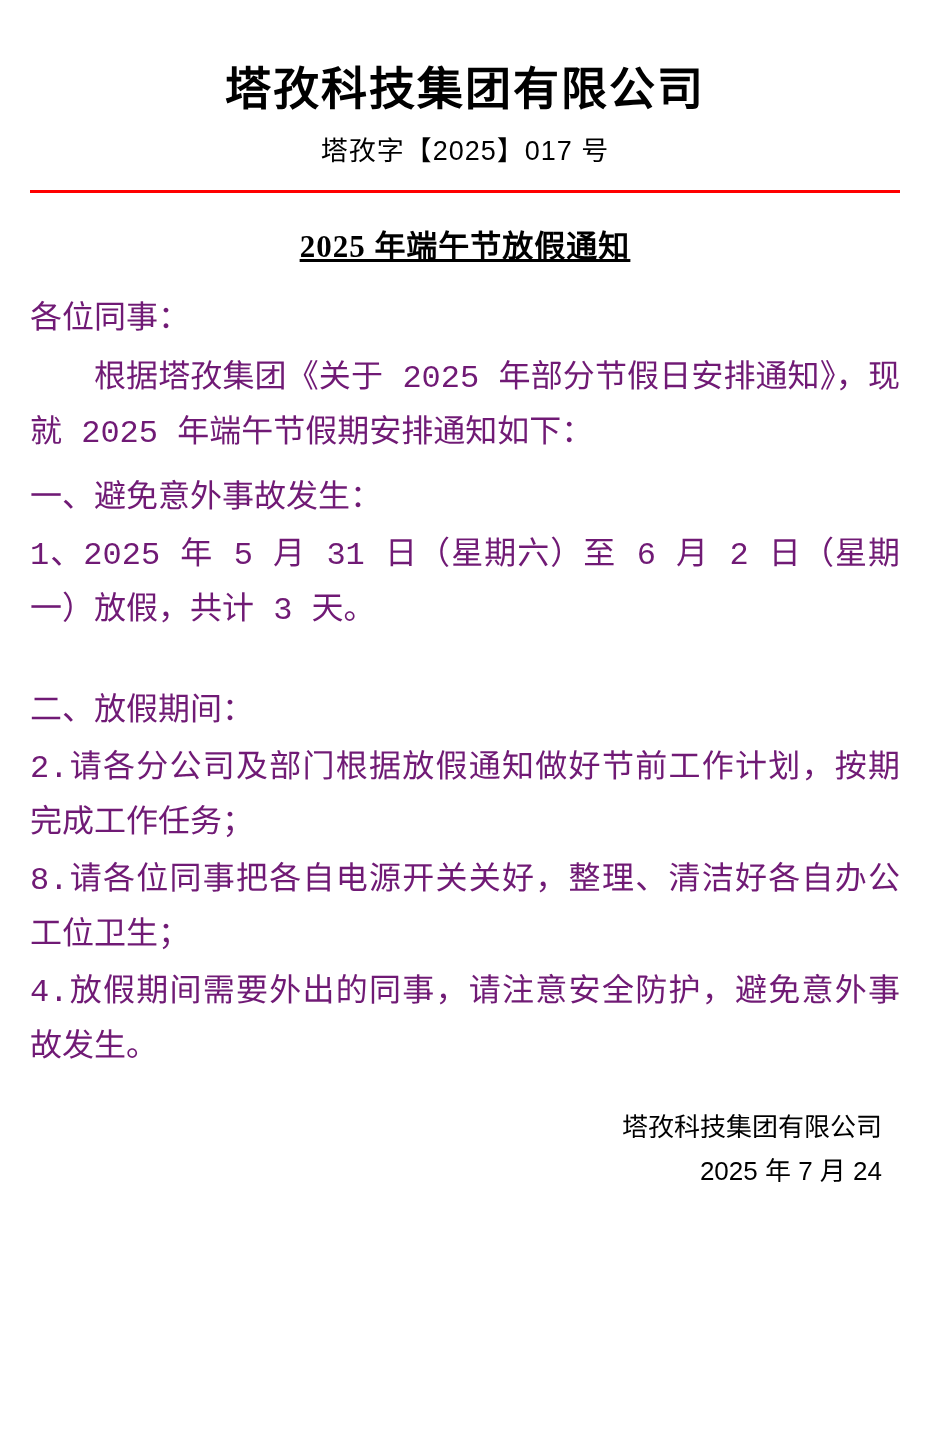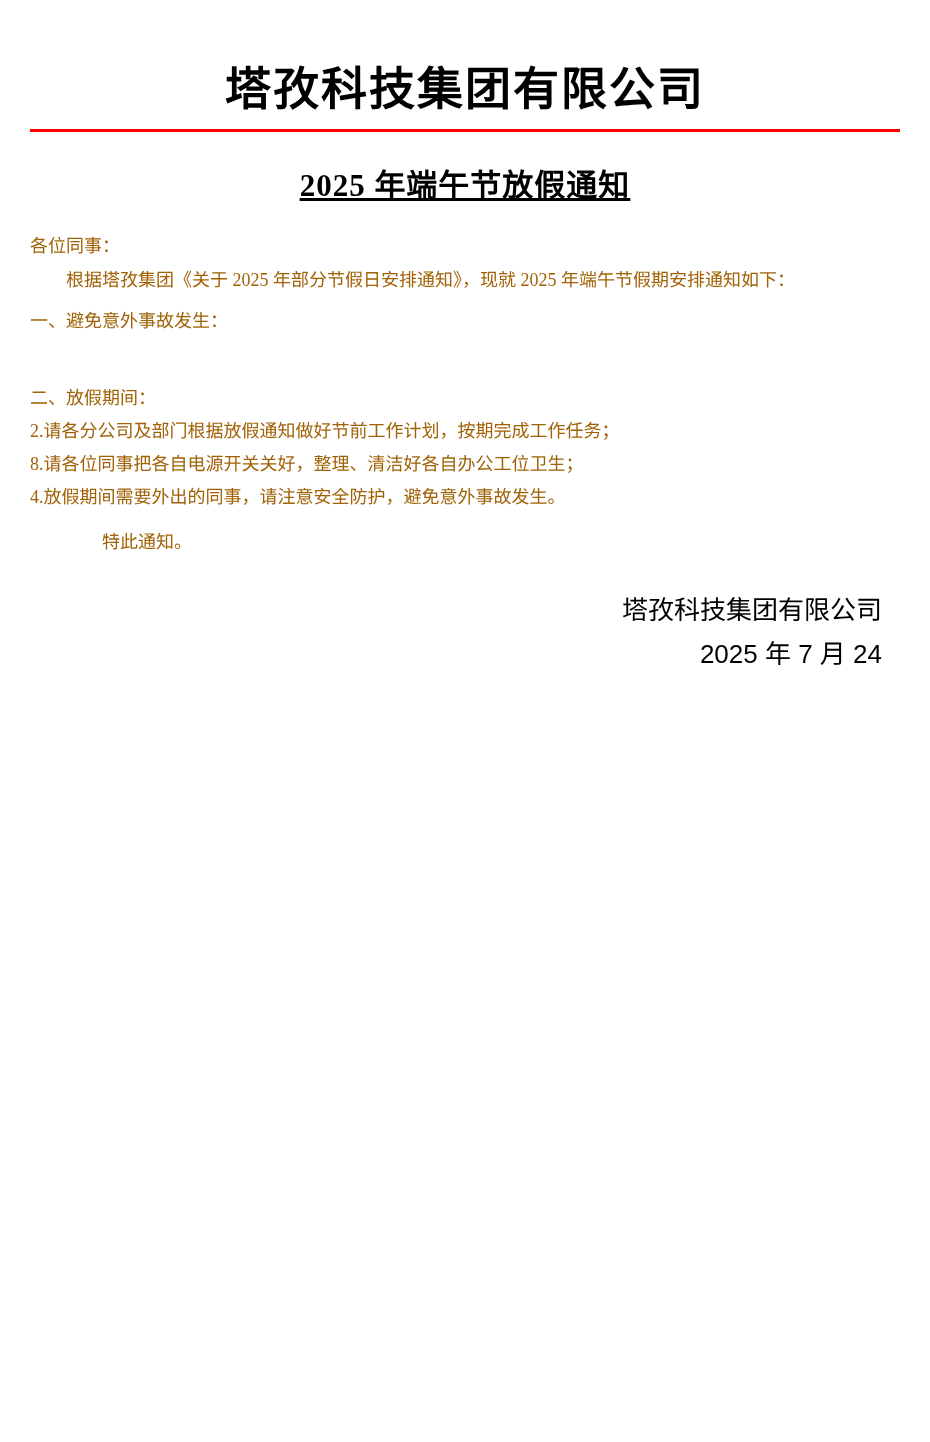--- a/index.html
+++ b/index.html
@@ -48,24 +48,24 @@
   .doc-title {
     text-align: center;
     font-family: "Liberation Serif", "DejaVu Serif", serif;
     font-size: 31px;
     font-weight: 700;
     letter-spacing: 1px;
     margin: 6px 0 26px 0;
     text-decoration: underline;
   }
   .body-text {
-    font-family: Liberation Serif, serif;
-    font-size: 18px;
+    font-family: Liberation Mono, monospace;
+    font-size: 32px;
     line-height: 1.72;
-    color: #a16207;
+    color: #701a75;
   }
   .salutation {
     margin: 0 0 4px 0;
   }
   .para {
     margin: 0 0 2px 0;
     text-align: justify;
   }
   .para.indent {
     text-indent: 2em;
@@ -91,44 +91,45 @@
     padding-right: 18px;
   }
 </style>
 </head>
 <body>
 
 <div class="page">
 
   <div class="doc-header">
     <div class="company-title">塔孜科技集团有限公司</div>
+    <div class="doc-number">塔孜字【2025】017 号</div>
   </div>
 
   <div class="red-rule"></div>
 
   <div class="doc-title">2025 年端午节放假通知</div>
 
   <div class="body-text">
 
     <p class="salutation">各位同事：</p>
 
     <p class="para indent">根据塔孜集团《关于 2025 年部分节假日安排通知》，现就 2025 年端午节假期安排通知如下：</p>
 
     <p class="para section-heading">一、避免意外事故发生：</p>
 
+    <p class="para">1、2025 年 5 月 31 日（星期六）至 6 月 2 日（星期一）放假，共计 3 天。</p>
 
     <div class="spacer"></div>
 
     <p class="para section-heading">二、放假期间：</p>
 
     <p class="para">2.请各分公司及部门根据放假通知做好节前工作计划，按期完成工作任务；</p>
     <p class="para">8.请各位同事把各自电源开关关好，整理、清洁好各自办公工位卫生；</p>
     <p class="para">4.放假期间需要外出的同事，请注意安全防护，避免意外事故发生。</p>
 
-    <p class="closing">特此通知。</p>
   </div>
 
   <div class="signature">
     <div class="sig-line">塔孜科技集团有限公司</div>
     <div class="sig-line">2025 年 7 月 24</div>
   </div>
 
 </div>
 
 </body></html>

